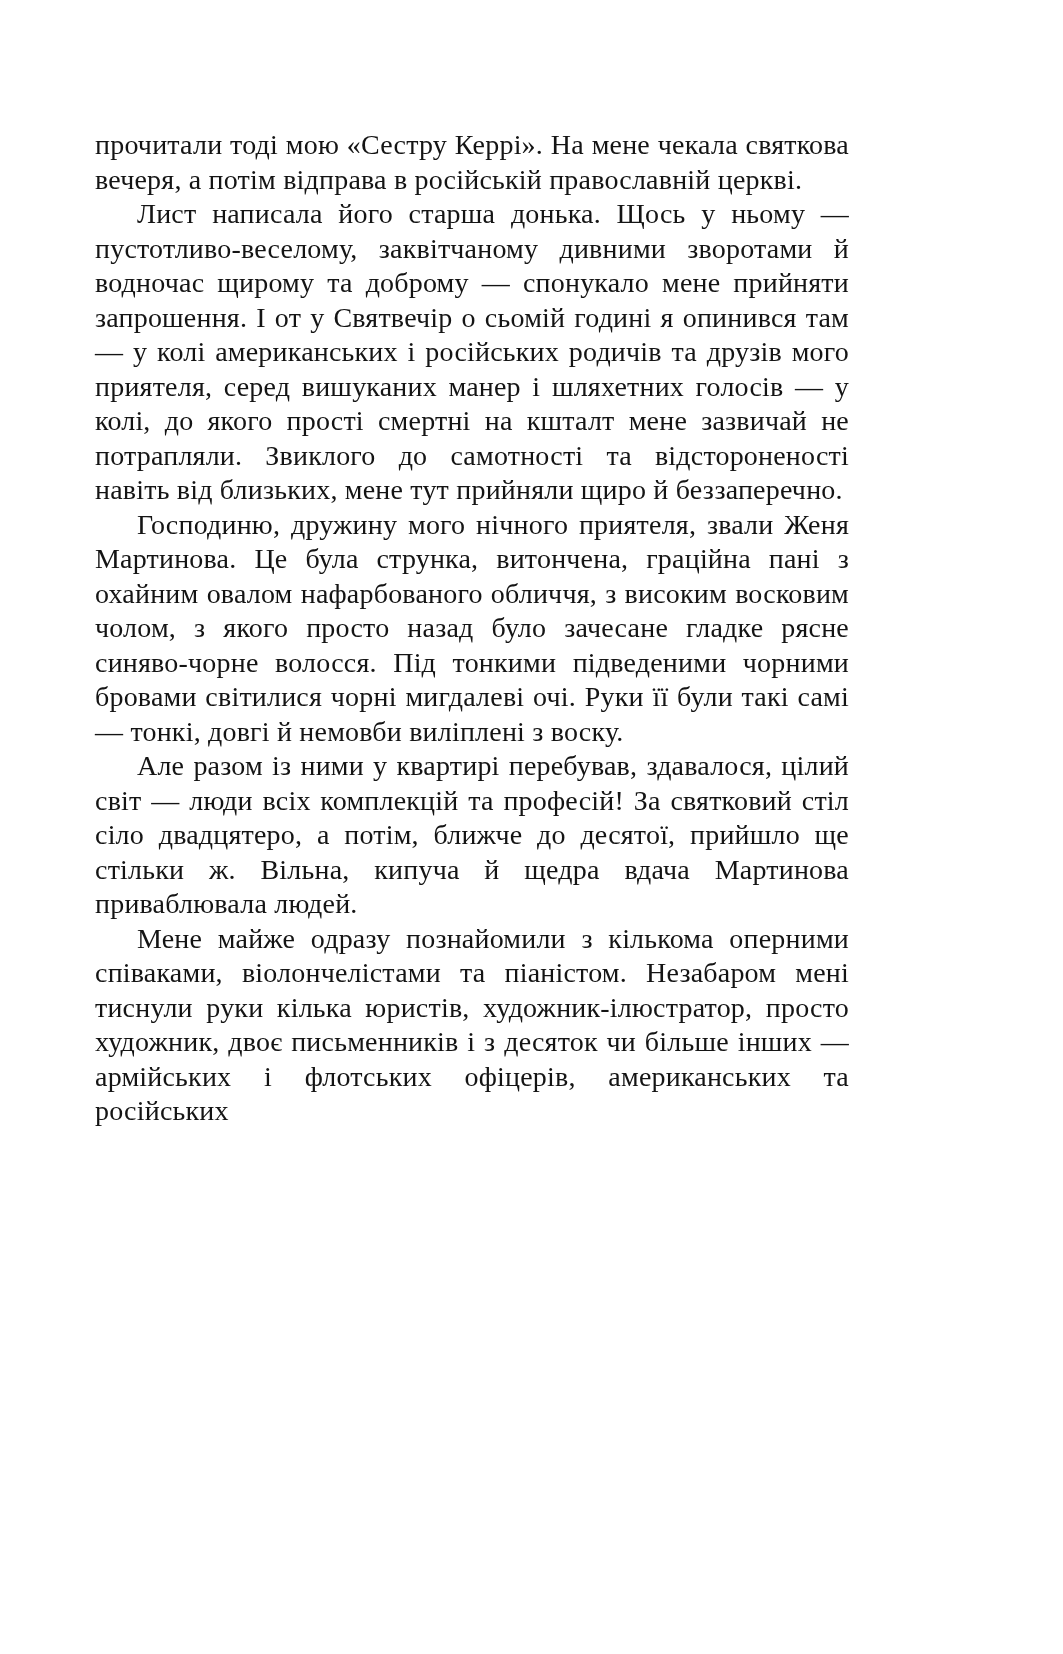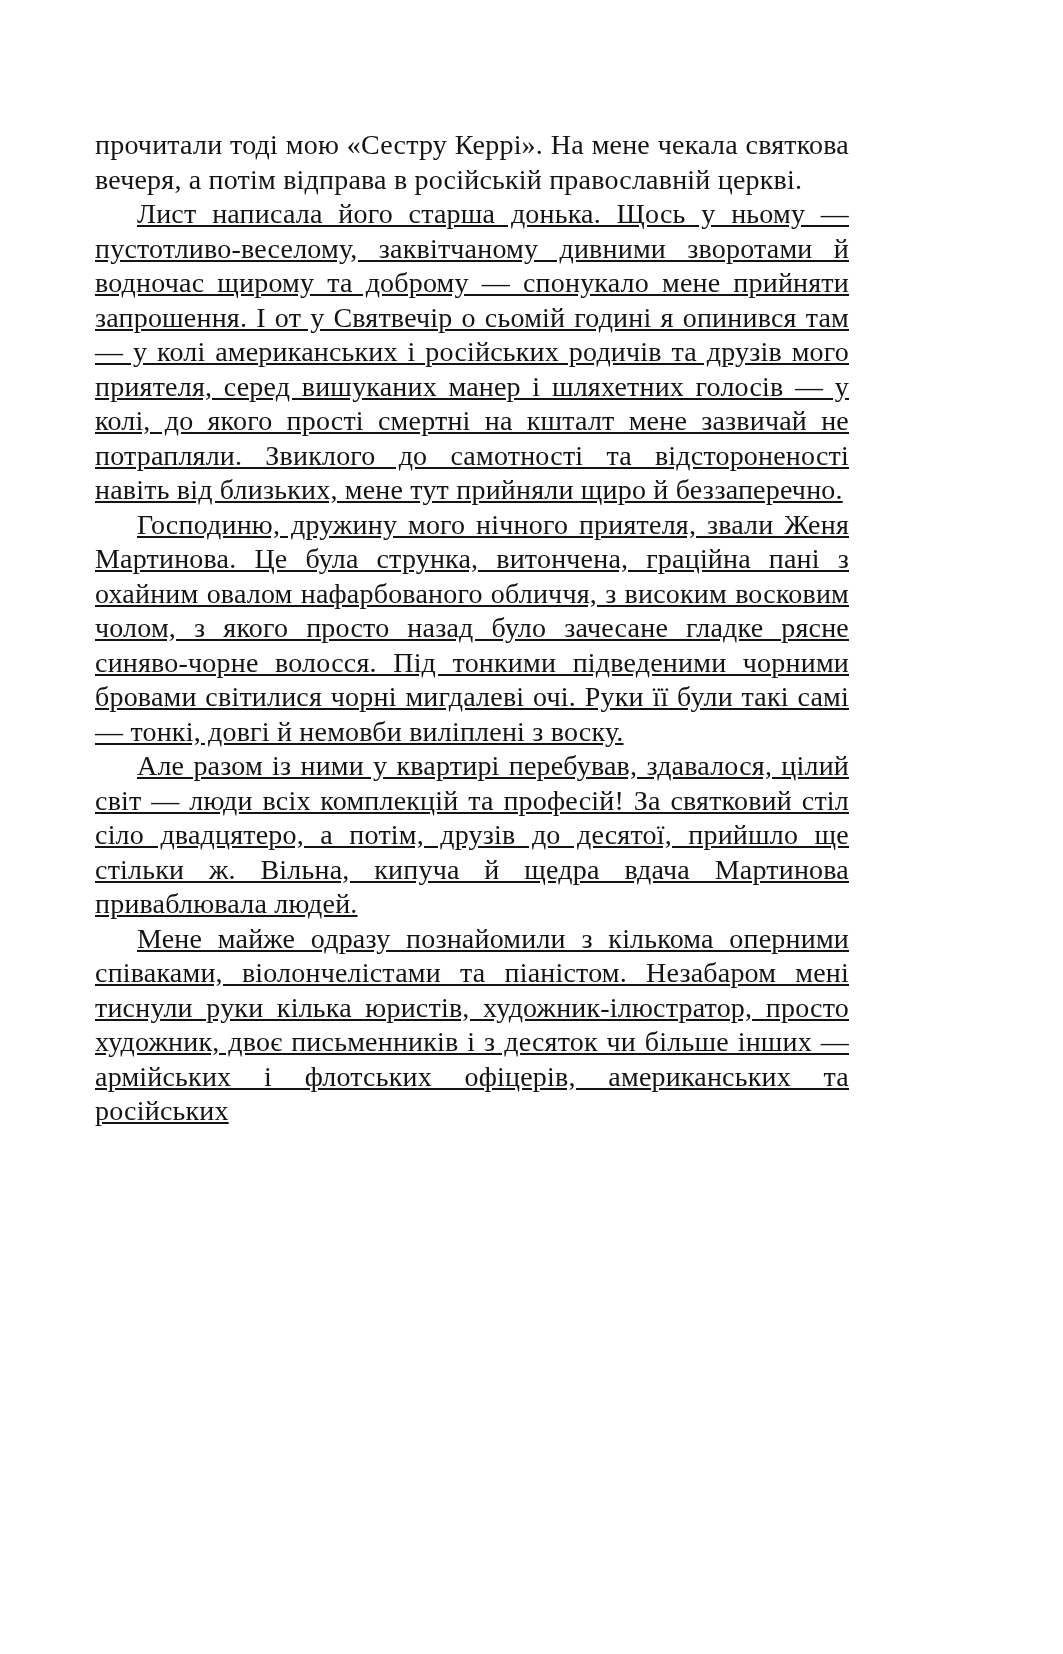--- a/index.html
+++ b/index.html
@@ -29,37 +29,36 @@
     line-height: 34.5px;
     text-align: justify;
     letter-spacing: 0.2px;
   }
   .text-block p {
     margin: 0;
     padding: 0;
   }
   .text-block p.indent {
     text-indent: 42px;
-    text-decoration: underline;
   }
   .page-number {
     position: absolute;
     left: 95px;
     top: 1392px;
     width: 754px;
     text-align: center;
     font-size: 27px;
     font-style: italic;
   }
 </style>
 </head>
 <body>
 
 <div class="page">
   <div class="text-block">
     <p>прочитали тоді мою «Сестру Керрі». На мене чекала святкова вечеря, а потім відправа в російській православній церкві.</p>
     <p class="indent">Лист написала його старша донька. Щось у ньому — пустотливо-веселому, заквітчаному дивними зворотами й водночас щирому та доброму — спонукало мене прийняти запрошення. І от у Святвечір о сьомій годині я опинився там — у колі американських і російських родичів та друзів мого приятеля, серед вишуканих манер і шляхетних голосів — у колі, до якого прості смертні на кшталт мене зазвичай не потрапляли. Звиклого до самотності та відстороненості навіть від близьких, мене тут прийняли щиро й беззаперечно.</p>
     <p class="indent">Господиню, дружину мого нічного приятеля, звали Женя Мартинова. Це була струнка, витончена, граційна пані з охайним овалом нафарбованого обличчя, з високим восковим чолом, з якого просто назад було зачесане гладке рясне синяво-чорне волосся. Під тонкими підведеними чорними бровами світилися чорні мигдалеві очі. Руки її були такі самі — тонкі, довгі й немовби виліплені з воску.</p>
-    <p class="indent">Але разом із ними у квартирі перебував, здавалося, цілий світ — люди всіх комплекцій та професій! За святковий стіл сіло двадцятеро, а потім, друзів до десятої, прийшло ще стільки ж. Вільна, кипуча й щедра вдача Мартинова приваблювала людей.</p>
+    <p class="indent">Але разом із ними у квартирі перебував, здавалося, цілий світ — люди всіх комплекцій та професій! За святковий стіл сіло двадцятеро, а потім, ближче до десятої, прийшло ще стільки ж. Вільна, кипуча й щедра вдача Мартинова приваблювала людей.</p>
     <p class="indent">Мене майже одразу познайомили з кількома оперними співаками, віолончелістами та піаністом. Незабаром мені тиснули руки кілька юристів, художник-ілюстратор, просто художник, двоє письменників і з десяток чи більше інших — армійських і флотських офіцерів, американських та російських</p>
   </div>
   <div class="page-number">9</div>
 </div>
 
 </body></html>

